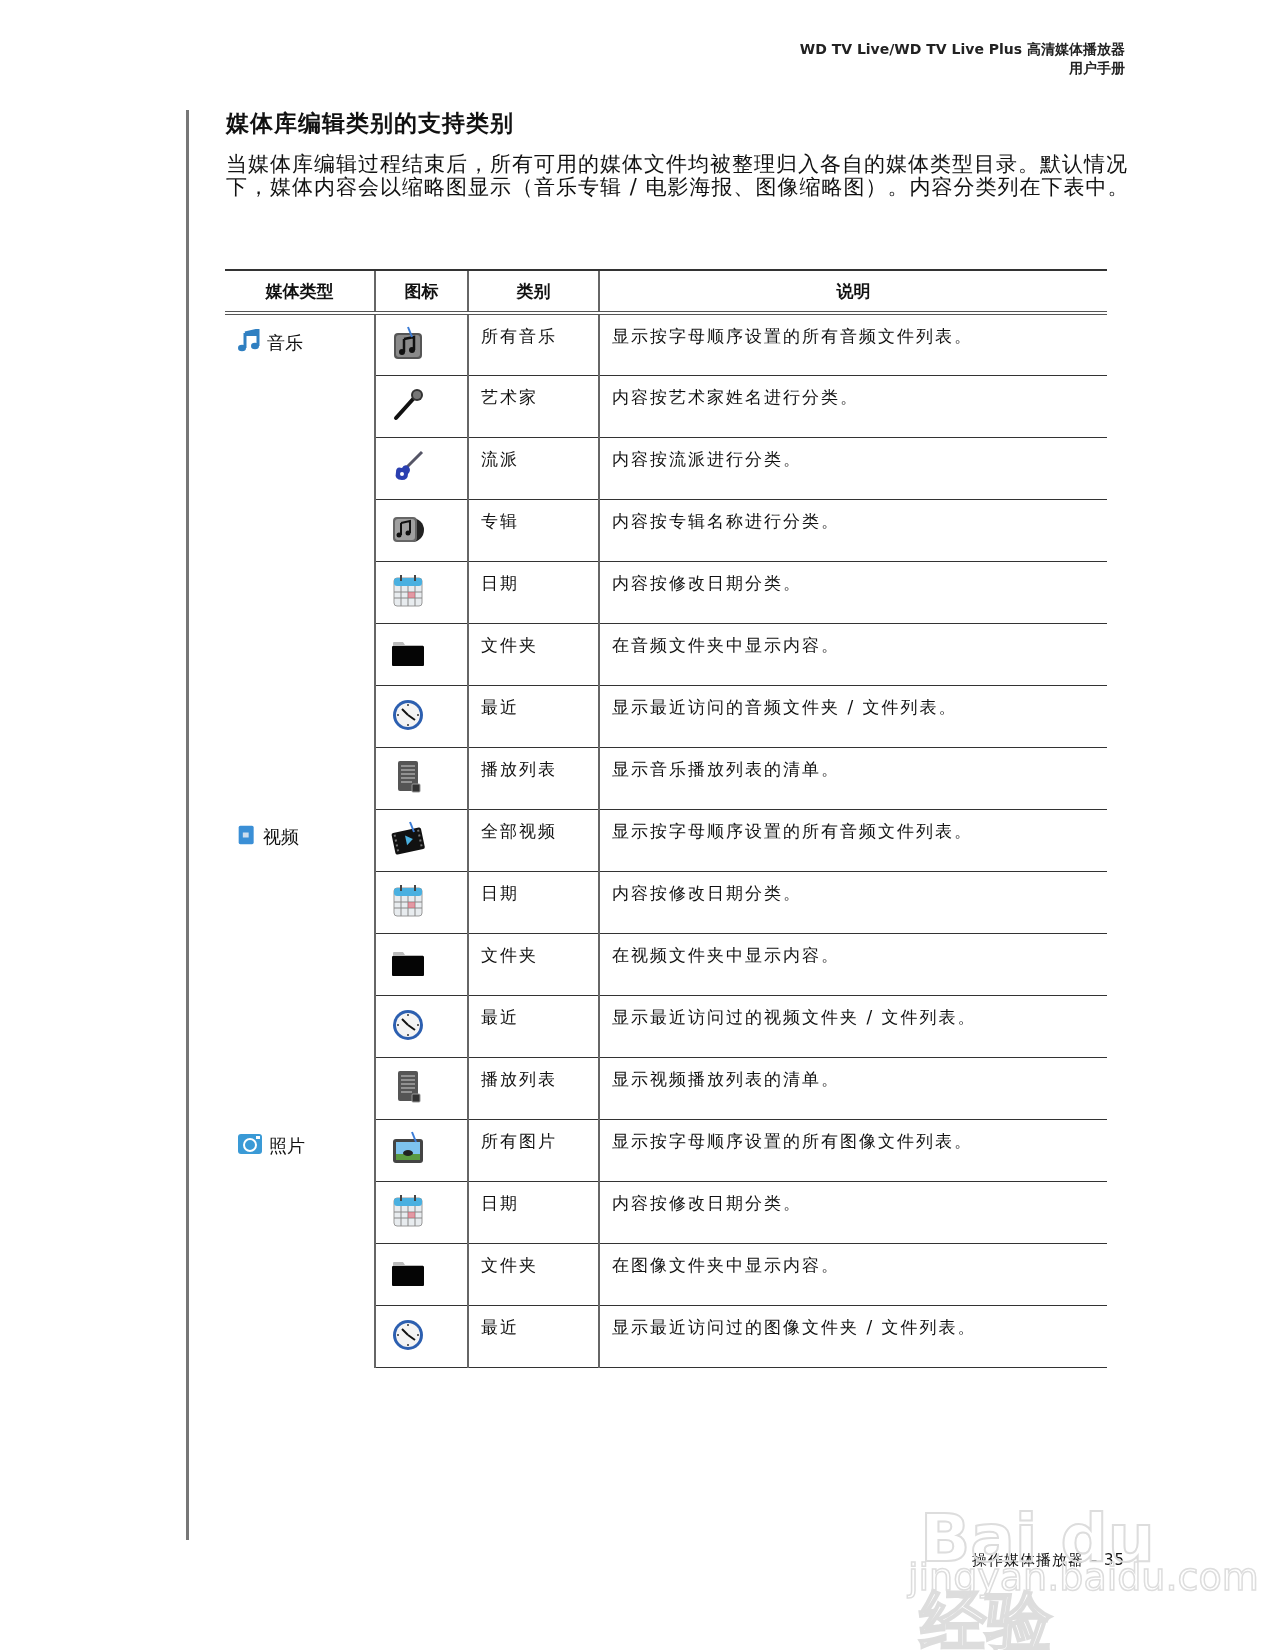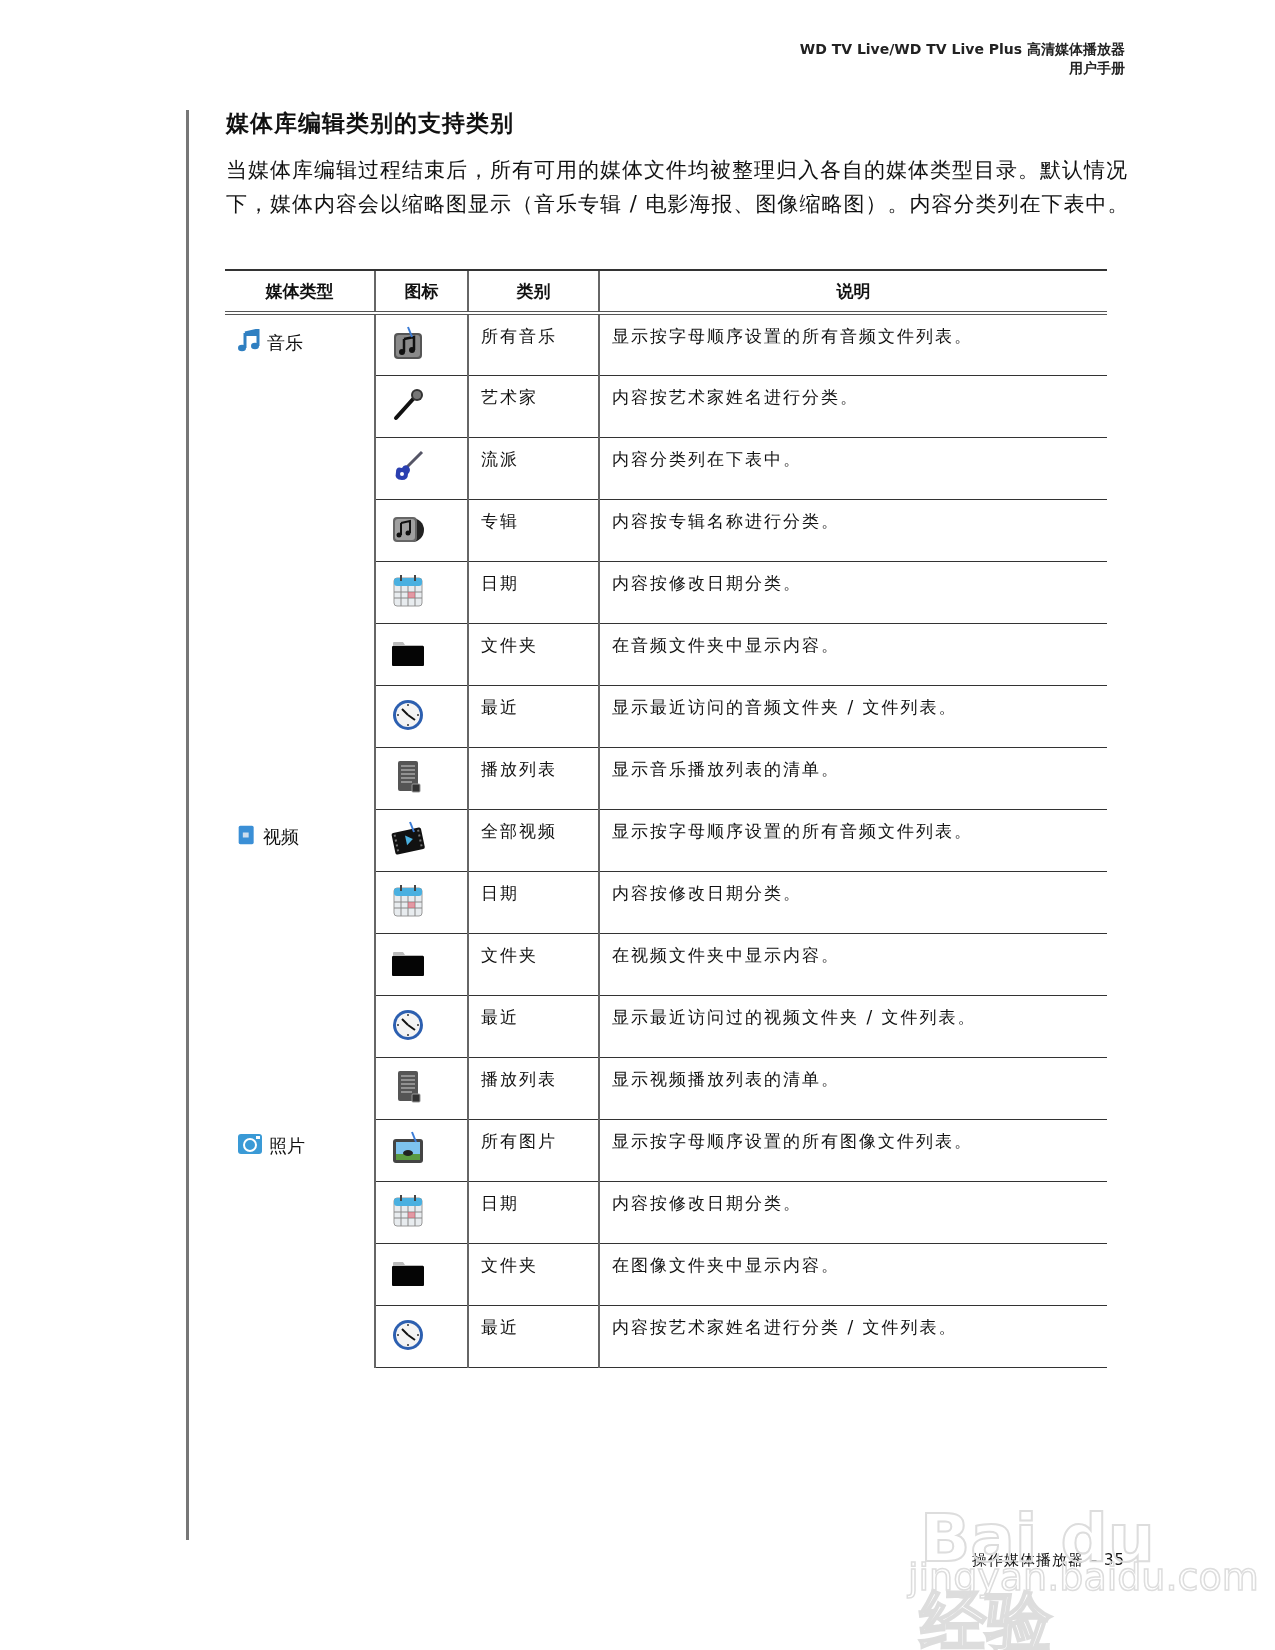--- a/index.html
+++ b/index.html
@@ -1,20 +1,20 @@
 <!DOCTYPE html>
 <html><head>
 <meta charset="utf-8">
 <style>
   html,body{margin:0;padding:0;background:#fff;}
   body{width:1275px;height:1650px;position:relative;overflow:hidden;font-family:"DejaVu Sans","Liberation Sans",sans-serif;color:#111;}
   .hdr{position:absolute;right:150px;top:40px;text-align:right;font-size:14px;line-height:19px;color:#222;font-weight:bold;}
   .vrule{position:absolute;left:186px;top:110px;width:3px;height:1430px;background:#777;}
   .title{position:absolute;left:226px;top:108px;font-size:23px;font-weight:bold;letter-spacing:1px;}
-  .intro{position:absolute;left:226px;top:153px;width:905px;font-size:21px;line-height:34px;letter-spacing:1px;}
+  .intro{position:absolute;left:226px;top:153px;width:905px;font-size:21px;line-height:23px;letter-spacing:1px;}
   table.cat{position:absolute;left:225px;top:269px;width:882px;border-collapse:collapse;font-size:17px;}
   table.cat th{font-weight:bold;text-align:center;height:40px;padding:0 12px;border-top:2px solid #333;border-bottom:4px double #555;font-size:17px;}
   table.cat td{height:62px;vertical-align:top;padding:10px 12px 0 12px;border-bottom:1.5px solid #333;box-sizing:border-box;}
   table.cat th+th, table.cat td.icon, table.cat td.cat, table.cat td.desc{border-left:2px solid #666;}
   table.cat td.type{border-bottom:none;padding-top:14px;}
   table.cat td.icon{width:69px;padding:10px 0 0 14px;}
   col.c1{width:150px;} col.c2{width:93px;} col.c3{width:131px;}
   .typewrap{display:flex;align-items:center;gap:6px;font-size:18px;}
   .ic{width:36px;height:36px;display:block;}
   .cat-label,.desc-label{letter-spacing:2px;}
@@ -86,21 +86,21 @@
         <td class="cat"><span class="cat-label">艺术家</span></td>
         <td class="desc"><span class="desc-label">内容按艺术家姓名进行分类。</span></td>
       </tr>
       <tr>
         <td class="icon"><span><svg class="ic" viewBox="0 0 36 36">
               <line x1="16" y1="20" x2="32" y2="4" stroke="#556" stroke-width="3"></line>
               <path d="M6 24 Q4 32 12 32 Q18 32 18 26 Q22 22 18 18 Q14 16 12 20 Q6 18 6 24Z" fill="#2a3fb0"></path>
               <circle cx="12" cy="26" r="2" fill="#fff"></circle>
             </svg></span></td>
         <td class="cat"><span class="cat-label">流派</span></td>
-        <td class="desc"><span class="desc-label">内容分类列在下表中。</span></td>
+        <td class="desc"><span class="desc-label">内容按流派进行分类。</span></td>
       </tr>
       <tr>
         <td class="icon"><span><svg class="ic" viewBox="0 0 36 36">
               <path d="M22 8 A12 12 0 0 1 22 32" fill="#222"></path>
               <rect x="3" y="7" width="24" height="25" rx="4" fill="#666"></rect>
               <rect x="5" y="9" width="20" height="21" rx="3" fill="#a0a0a0"></rect>
               <path d="M11 13 L20 11 L20 23" stroke="#111" stroke-width="2" fill="none"></path>
               <path d="M11 13 L11 25" stroke="#111" stroke-width="2"></path>
               <circle cx="9" cy="25" r="2.5" fill="#111"></circle>
               <circle cx="18" cy="23" r="2.5" fill="#111"></circle>
@@ -306,21 +306,21 @@
               <line x1="18" y1="19" x2="12" y2="13" stroke="#111" stroke-width="2"></line>
               <line x1="18" y1="19" x2="25" y2="24" stroke="#111" stroke-width="2"></line>
               <g fill="#333">
                 <circle cx="18" cy="9" r="1"></circle>
                 <circle cx="28" cy="19" r="1"></circle>
                 <circle cx="18" cy="29" r="1"></circle>
                 <circle cx="8" cy="19" r="1"></circle>
               </g>
             </svg></span></td>
         <td class="cat"><span class="cat-label">最近</span></td>
-        <td class="desc"><span class="desc-label">内容按艺术家姓名进行分类 / 文件列表。</span></td>
+        <td class="desc"><span class="desc-label">显示最近访问过的图像文件夹 / 文件列表。</span></td>
       </tr>
     </tbody>
 </table>
 
 <div class="footer">操作媒体播放器 – 35</div>
 
 <div class="wm">
   <div class="wm-text">Bai du 经验</div>
   <div class="wm-url">jingyan.baidu.com</div>
 </div>

